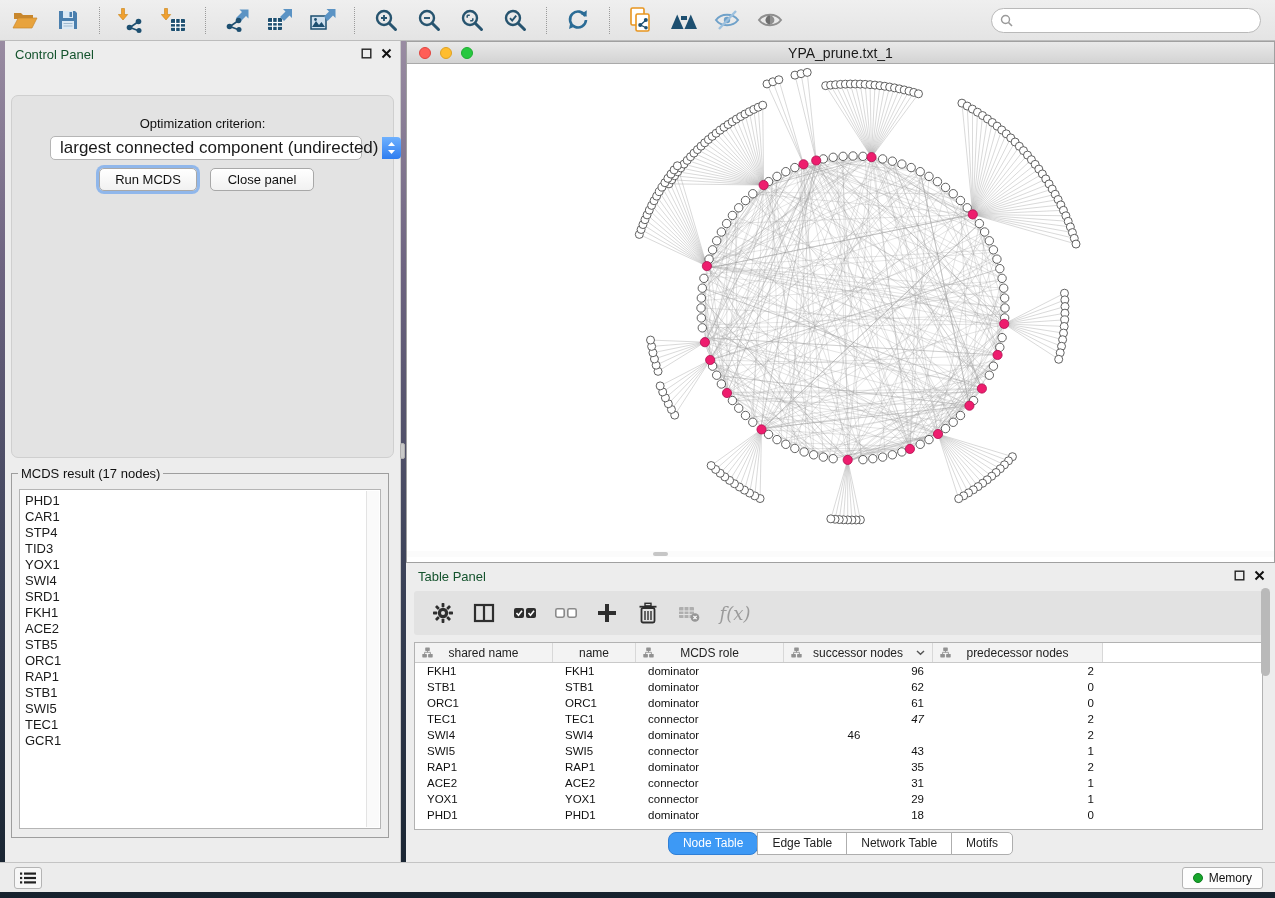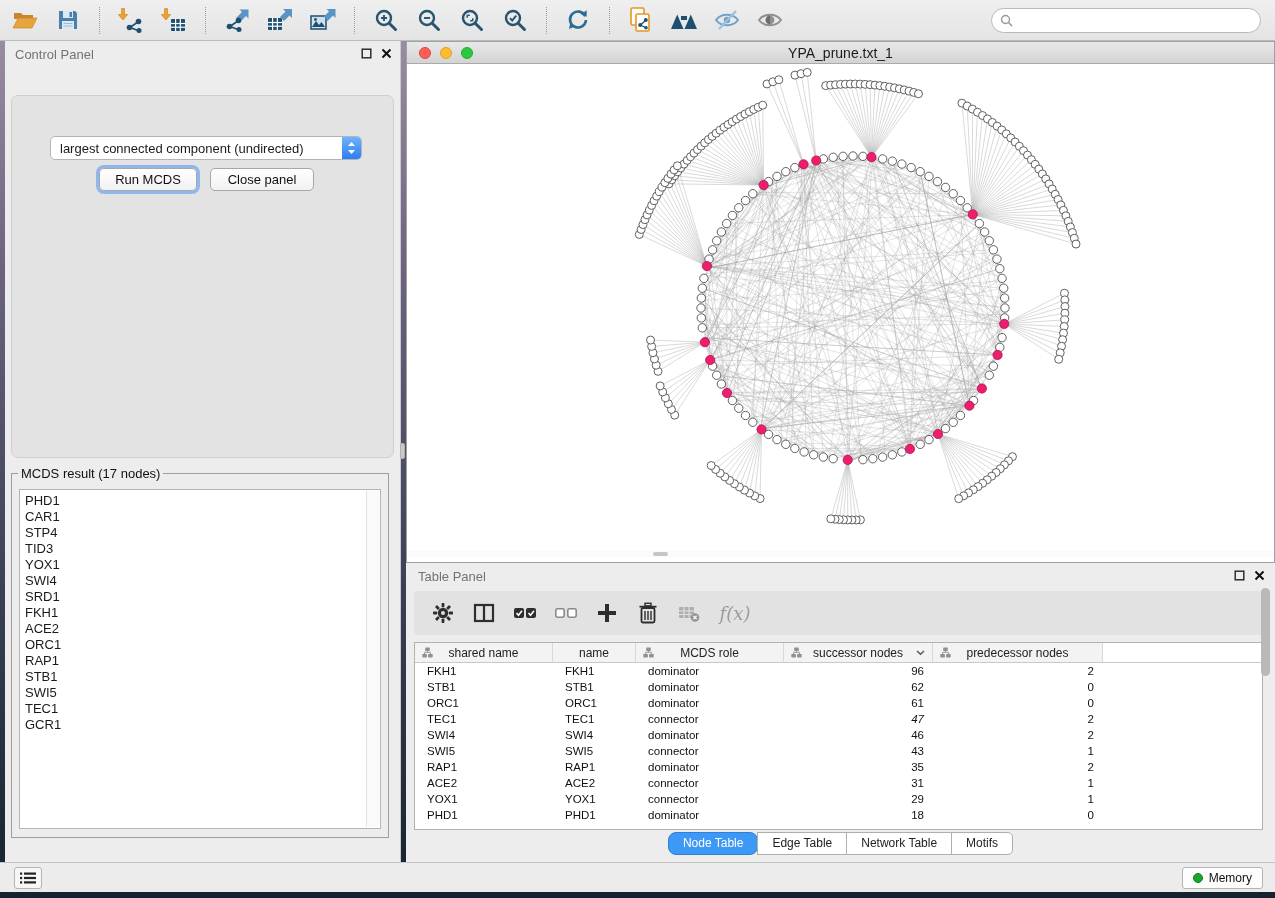--- a/index.html
+++ b/index.html
@@ -18,40 +18,40 @@
   }
   .tbtn{width:30px;height:30px;display:flex;align-items:center;justify-content:center;flex:none;}
   .tsep{width:0;height:27px;border-left:1px dotted #9b9b9b;margin:0 3px;flex:none;}
   .tsearch{
     margin-left:auto;width:270px;height:25px;background:#fff;border:1px solid #b9b9b9;
     border-radius:13px;display:flex;align-items:center;padding:0 8px;gap:5px;
   }
   .tsearch input{border:none;outline:none;flex:1;font-size:12px;background:transparent;font-family:"Liberation Sans",sans-serif;}
   
   .control-panel{position:absolute;left:5px;top:41px;width:396px;height:821px;background:#ededed;border-right:1px solid #c9c9c9;}
-  .panel-title{position:absolute;left:10px;top:6px;font-size:13px;color:#737373;}
+  .panel-title{position:absolute;left:10px;top:6px;font-size:13px;color:#14532d;}
   .win-icos{position:absolute;right:8px;top:7px;display:flex;gap:9px;align-items:center;}
   .cp-tabs{position:absolute;top:33px;left:74px;display:flex;z-index:2;}
   .cp-tab{
     padding:3px 13px 4px;font-size:13px;background:#fff;border:1px solid #a8a8a8;margin-left:-1px;
     color:#222;line-height:15px;
   }
   .cp-tab:first-child{border-radius:6px 0 0 6px;margin-left:0;}
   .cp-tab:last-child{border-radius:0 6px 6px 0;}
   .cp-tab.sel{background:var(--accent);border-color:#2f7fd6;color:#fff;}
   .cp-card{
     position:absolute;left:6px;top:54px;width:383px;height:363px;
     background:#e3e3e3;border:1px solid #cfcfcf;border-radius:7px;z-index:1;
   }
   .opt-label{position:absolute;top:20px;width:100%;text-align:center;font-size:13px;color:#111;}
   .dropdown{
     position:absolute;left:38px;top:40px;width:312px;height:24px;background:#fff;
     border:1px solid #b5b5b5;border-radius:5px;display:flex;align-items:center;
   }
-  .dropdown .val{flex:1;font-size:13px;padding:0 4px 0 9px;white-space:nowrap;}
+  .dropdown .val{flex:1;font-size:17px;padding:0 4px 0 9px;white-space:nowrap;}
   .dd-stepper{
     width:19px;height:22px;margin:0;border-radius:0 4px 4px 0;flex:none;
     background:linear-gradient(#6fb1fe,#2e7df0);display:flex;align-items:center;justify-content:center;
   }
   .btn{
     border:1px solid #a8a8a8;border-radius:5px;background:linear-gradient(#ffffff,#f1f1f1);
     font-size:13px;padding:3px 0;text-align:center;position:absolute;font-family:"Liberation Sans",sans-serif;color:#111;
   }
   .btn.run{left:87px;top:72px;width:98px;box-shadow:0 0 0 3px rgba(77,148,243,.55);}
   .btn.closep{left:198px;top:72px;width:104px;}
@@ -284,20 +284,21 @@
   <div class="panel-title">Control Panel</div>
   <div class="win-icos">
     <svg width="11" height="11" viewBox="0 0 11 11">
         <rect x="1.2" y="1.2" width="8.6" height="8.6" fill="none" stroke="#222" stroke-width="1.4"></rect>
       </svg>
     <svg width="11" height="11" viewBox="0 0 11 11">
         <path d="M1.5 1.5l8 8M9.5 1.5l-8 8" stroke="#111" stroke-width="2"></path>
       </svg>
   </div>
   <div class="cp-card">
+    <div class="opt-label">Optimization criterion:</div>
     <div class="dropdown">
       <span class="val">largest connected component (undirected)</span>
       <span class="dd-stepper">
         <svg width="9" height="14" viewBox="0 0 9 14">
             <path d="M4.5 1 L8 5 H1 Z" fill="#fff"></path>
             <path d="M4.5 13 L1 9 H8 Z" fill="#fff"></path>
           </svg>
       </span>
     </div>
     <div class="btn run">Run MCDS</div>
@@ -309,20 +310,21 @@
       <ul class="mcds-list">
           <li>PHD1</li>
           <li>CAR1</li>
           <li>STP4</li>
           <li>TID3</li>
           <li>YOX1</li>
           <li>SWI4</li>
           <li>SRD1</li>
           <li>FKH1</li>
           <li>ACE2</li>
+          <li>STB5</li>
           <li>ORC1</li>
           <li>RAP1</li>
           <li>STB1</li>
           <li>SWI5</li>
           <li>TEC1</li>
           <li>GCR1</li>
         </ul>
       <div class="mcds-scroll"></div>
     </div>
   </fieldset>
@@ -1272,21 +1274,21 @@
           <div class="td l" style="width: 138px;">TEC1</div>
           <div class="td l" style="width: 83px;">TEC1</div>
           <div class="td l" style="width: 148px;">connector</div>
           <div class="td r" style="width: 149px; font-style: italic;">47</div>
           <div class="td r" style="width: 170px;">2</div>
         </div>
         <div class="tr">
           <div class="td l" style="width: 138px;">SWI4</div>
           <div class="td l" style="width: 83px;">SWI4</div>
           <div class="td l" style="width: 148px;">dominator</div>
-          <div class="td r" style="width: 149px;">46</div>
+          <div class="td r" style="width: 149px; text-align: center;">46</div>
           <div class="td r" style="width: 170px;">2</div>
         </div>
         <div class="tr">
           <div class="td l" style="width: 138px;">SWI5</div>
           <div class="td l" style="width: 83px;">SWI5</div>
           <div class="td l" style="width: 148px;">connector</div>
           <div class="td r" style="width: 149px;">43</div>
           <div class="td r" style="width: 170px;">1</div>
         </div>
         <div class="tr">

